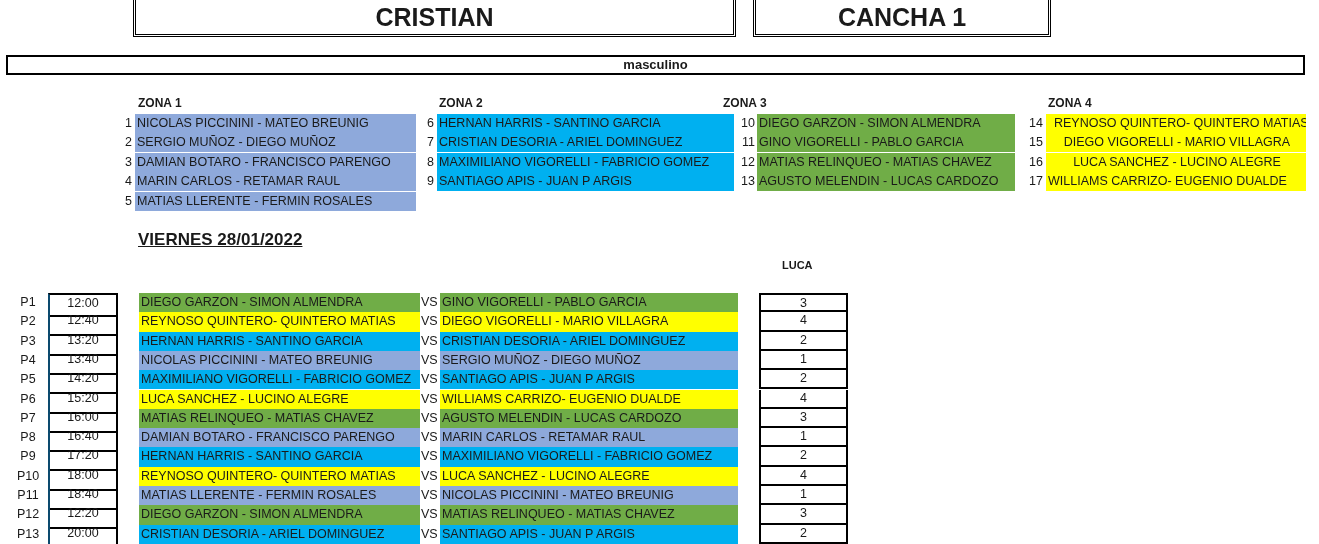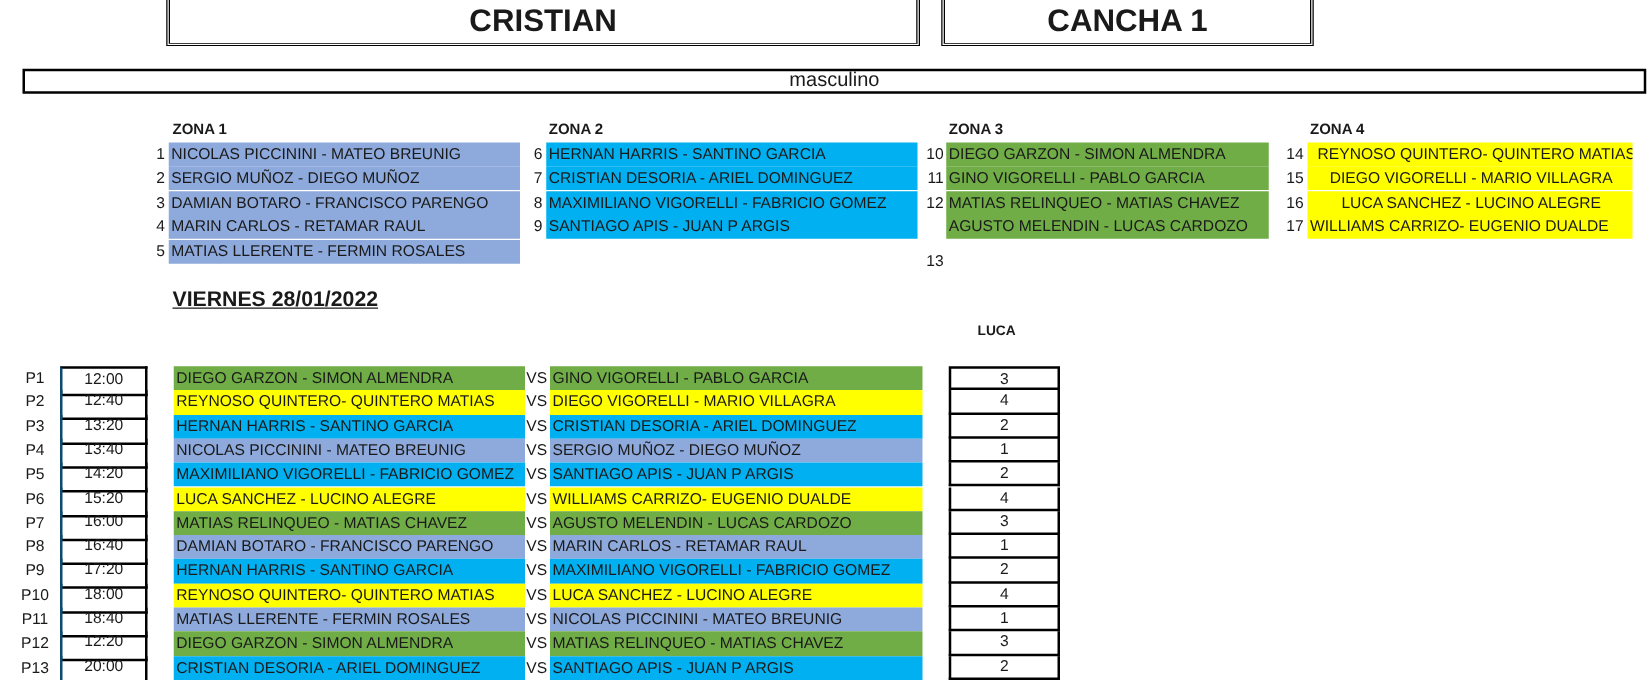--- a/index.html
+++ b/index.html
@@ -1,22 +1,22 @@
 <!DOCTYPE html>
 <html><head>
 <meta charset="utf-8">
 <style>
   html, body { margin:0; padding:0; background:#ffffff; }
   body { width:1319px; height:544px; position:relative; overflow:hidden;
          font-family:"Liberation Sans", "DejaVu Sans", sans-serif; color:#1a1a1a; }
   .title-box { position:absolute; border:3px double #000; border-top:none; box-sizing:border-box;
                display:flex; align-items:center; justify-content:center;
                font-weight:bold; font-size:25px; letter-spacing:0px; }
-  .cat-bar { position:absolute; left:18px; top:55px; width:1299px; height:20px; box-sizing:border-box;
-             border:2px solid #000; font-size:16px; font-weight:normal; text-align:center; line-height:16px; }
+  .cat-bar { position:absolute; left:6px; top:55px; width:1299px; height:20px; box-sizing:border-box;
+             border:2px solid #000; font-size:13px; font-weight:bold; text-align:center; line-height:16px; }
   .zone-head { position:absolute; font-weight:bold; font-size:12px; }
   .zone-num { position:absolute; text-align:right; font-size:12.5px; line-height:19px; height:19px; }
   .zone-cell { position:absolute; height:19px; line-height:19px; font-size:12.5px; padding-left:2px; box-sizing:border-box; white-space:nowrap; overflow:hidden; }
   .day-title { position:absolute; left:138px; top:230px; font-size:17px; font-weight:bold; text-decoration:underline; }
   .zona-label { position:absolute; left:782px; top:259px; font-size:11px; font-weight:bold; }
   .m-row { position:absolute; left:4px; height:19.3px; font-size:12.5px; }
   .m-p { position:absolute; left:10px; width:28px; text-align:center; line-height:19px; }
   .m-time { position:absolute; left:44px; width:70px; height:24px; box-sizing:border-box; border-left:2px solid #0c4a6e; border-right:2px solid #000; border-bottom:2px solid #000; text-align:center; line-height:17px; }
   .m-team { position:absolute; height:19.3px; line-height:19px; padding-left:2px; box-sizing:border-box; white-space:nowrap; overflow:hidden; }
   .m-vs { position:absolute; left:417px; width:20px; line-height:19px; }
@@ -51,28 +51,28 @@
     <div class="zone-cell" style="left: 135px; width: 281px; top: 191.6px; background: rgb(142, 169, 219);">MATIAS LLERENTE - FERMIN ROSALES</div>
     <div class="zone-head" style="left: 439px; top: 96px;">ZONA 2</div>
     <div class="zone-num" style="left: 420px; width: 14px; top: 114px;">6</div>
     <div class="zone-cell" style="left: 437px; width: 297px; top: 114px; background: rgb(0, 176, 240);">HERNAN HARRIS - SANTINO GARCIA</div>
     <div class="zone-num" style="left: 420px; width: 14px; top: 133.4px;">7</div>
     <div class="zone-cell" style="left: 437px; width: 297px; top: 133.4px; background: rgb(0, 176, 240);">CRISTIAN DESORIA - ARIEL DOMINGUEZ</div>
     <div class="zone-num" style="left: 420px; width: 14px; top: 152.8px;">8</div>
     <div class="zone-cell" style="left: 437px; width: 297px; top: 152.8px; background: rgb(0, 176, 240);">MAXIMILIANO VIGORELLI - FABRICIO GOMEZ</div>
     <div class="zone-num" style="left: 420px; width: 14px; top: 172.2px;">9</div>
     <div class="zone-cell" style="left: 437px; width: 297px; top: 172.2px; background: rgb(0, 176, 240);">SANTIAGO APIS - JUAN P ARGIS</div>
-    <div class="zone-head" style="left: 759px; top: 96px;">ZONA 3</div>
+    <div class="zone-head" style="left: 723px; top: 96px;">ZONA 3</div>
     <div class="zone-num" style="left: 736px; width: 19px; top: 114px;">10</div>
     <div class="zone-cell" style="left: 757px; width: 258px; top: 114px; background: rgb(112, 173, 71);">DIEGO GARZON - SIMON ALMENDRA</div>
     <div class="zone-num" style="left: 736px; width: 19px; top: 133.4px;">11</div>
     <div class="zone-cell" style="left: 757px; width: 258px; top: 133.4px; background: rgb(112, 173, 71);">GINO VIGORELLI - PABLO GARCIA</div>
     <div class="zone-num" style="left: 736px; width: 19px; top: 152.8px;">12</div>
     <div class="zone-cell" style="left: 757px; width: 258px; top: 152.8px; background: rgb(112, 173, 71);">MATIAS RELINQUEO - MATIAS CHAVEZ</div>
-    <div class="zone-num" style="left: 736px; width: 19px; top: 172.2px; margin-top: 28px;">13</div>
+    <div class="zone-num" style="left: 736px; width: 19px; top: 172.2px;">13</div>
     <div class="zone-cell" style="left: 757px; width: 258px; top: 172.2px; background: rgb(112, 173, 71);">AGUSTO MELENDIN - LUCAS CARDOZO</div>
     <div class="zone-head" style="left: 1048px; top: 96px;">ZONA 4</div>
     <div class="zone-num" style="left: 1026px; width: 17px; top: 114px;">14</div>
     <div class="zone-cell" style="left: 1046px; width: 260px; top: 114px; background: rgb(255, 255, 0); padding-left: 8px;">REYNOSO QUINTERO- QUINTERO MATIAS</div>
     <div class="zone-num" style="left: 1026px; width: 17px; top: 133.4px;">15</div>
     <div class="zone-cell" style="left: 1046px; width: 260px; top: 133.4px; background: rgb(255, 255, 0); text-align: center;">DIEGO VIGORELLI - MARIO VILLAGRA</div>
     <div class="zone-num" style="left: 1026px; width: 17px; top: 152.8px;">16</div>
     <div class="zone-cell" style="left: 1046px; width: 260px; top: 152.8px; background: rgb(255, 255, 0); text-align: center;">LUCA SANCHEZ - LUCINO ALEGRE</div>
     <div class="zone-num" style="left: 1026px; width: 17px; top: 172.2px;">17</div>
     <div class="zone-cell" style="left: 1046px; width: 260px; top: 172.2px; background: rgb(255, 255, 0);">WILLIAMS CARRIZO- EUGENIO DUALDE</div>

